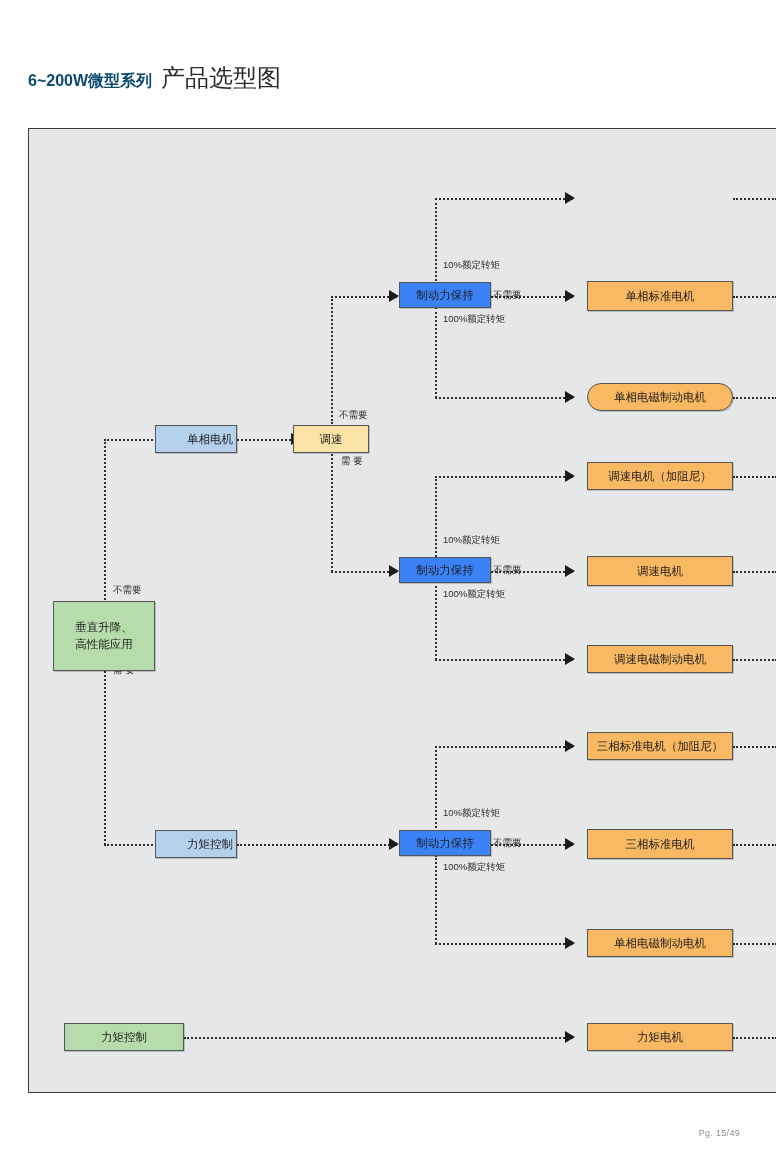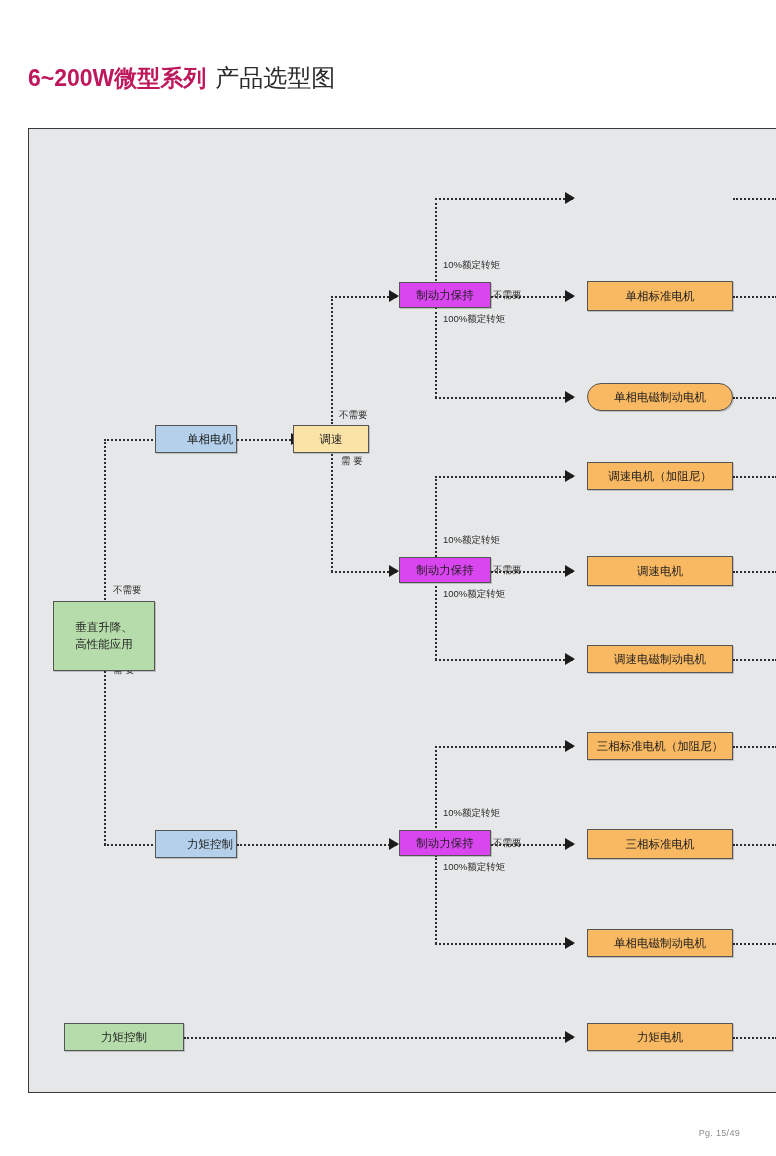--- a/index.html
+++ b/index.html
@@ -17,23 +17,23 @@
   }
 
   
   #title-row {
     position: absolute;
     left: 28px;
     top: 62px;
     white-space: nowrap;
   }
   #title-main {
-    font-size: 23px;
+    font-size: 16px;
     font-weight: bold;
-    color: #be185d;
+    color: #0c4a6e;
     letter-spacing: 0px;
   }
   #title-sub {
     font-size: 24px;
     font-weight: normal;
     color: #2b2b2b;
     margin-left: 9px;
   }
 
   
@@ -59,21 +59,21 @@
     text-align: center;
     border: 1px solid #555555;
     font-size: 11.5px;
     color: #1d1d1d;
     line-height: 1.45;
     box-shadow: 1px 1px 0 rgba(0,0,0,0.18);
     z-index: 5;
   }
   .node.blue   { background: #b5d0ea; padding-left: 28px; }
   .node.yellow { background: #fbe3a8; }
-  .node.pink   { background: #d946ef; }
+  .node.pink   { background: #3b82f6; }
   .node.orange { background: #f9b košt; }
   .node.orange { background: #f9b862; }
   .node.green  { background: #b6dcab; }
 
   .node .lines { display: block; }
   .node .lines span { display: block; }
 
   
   .h-dot, .v-dot {
     position: absolute;

